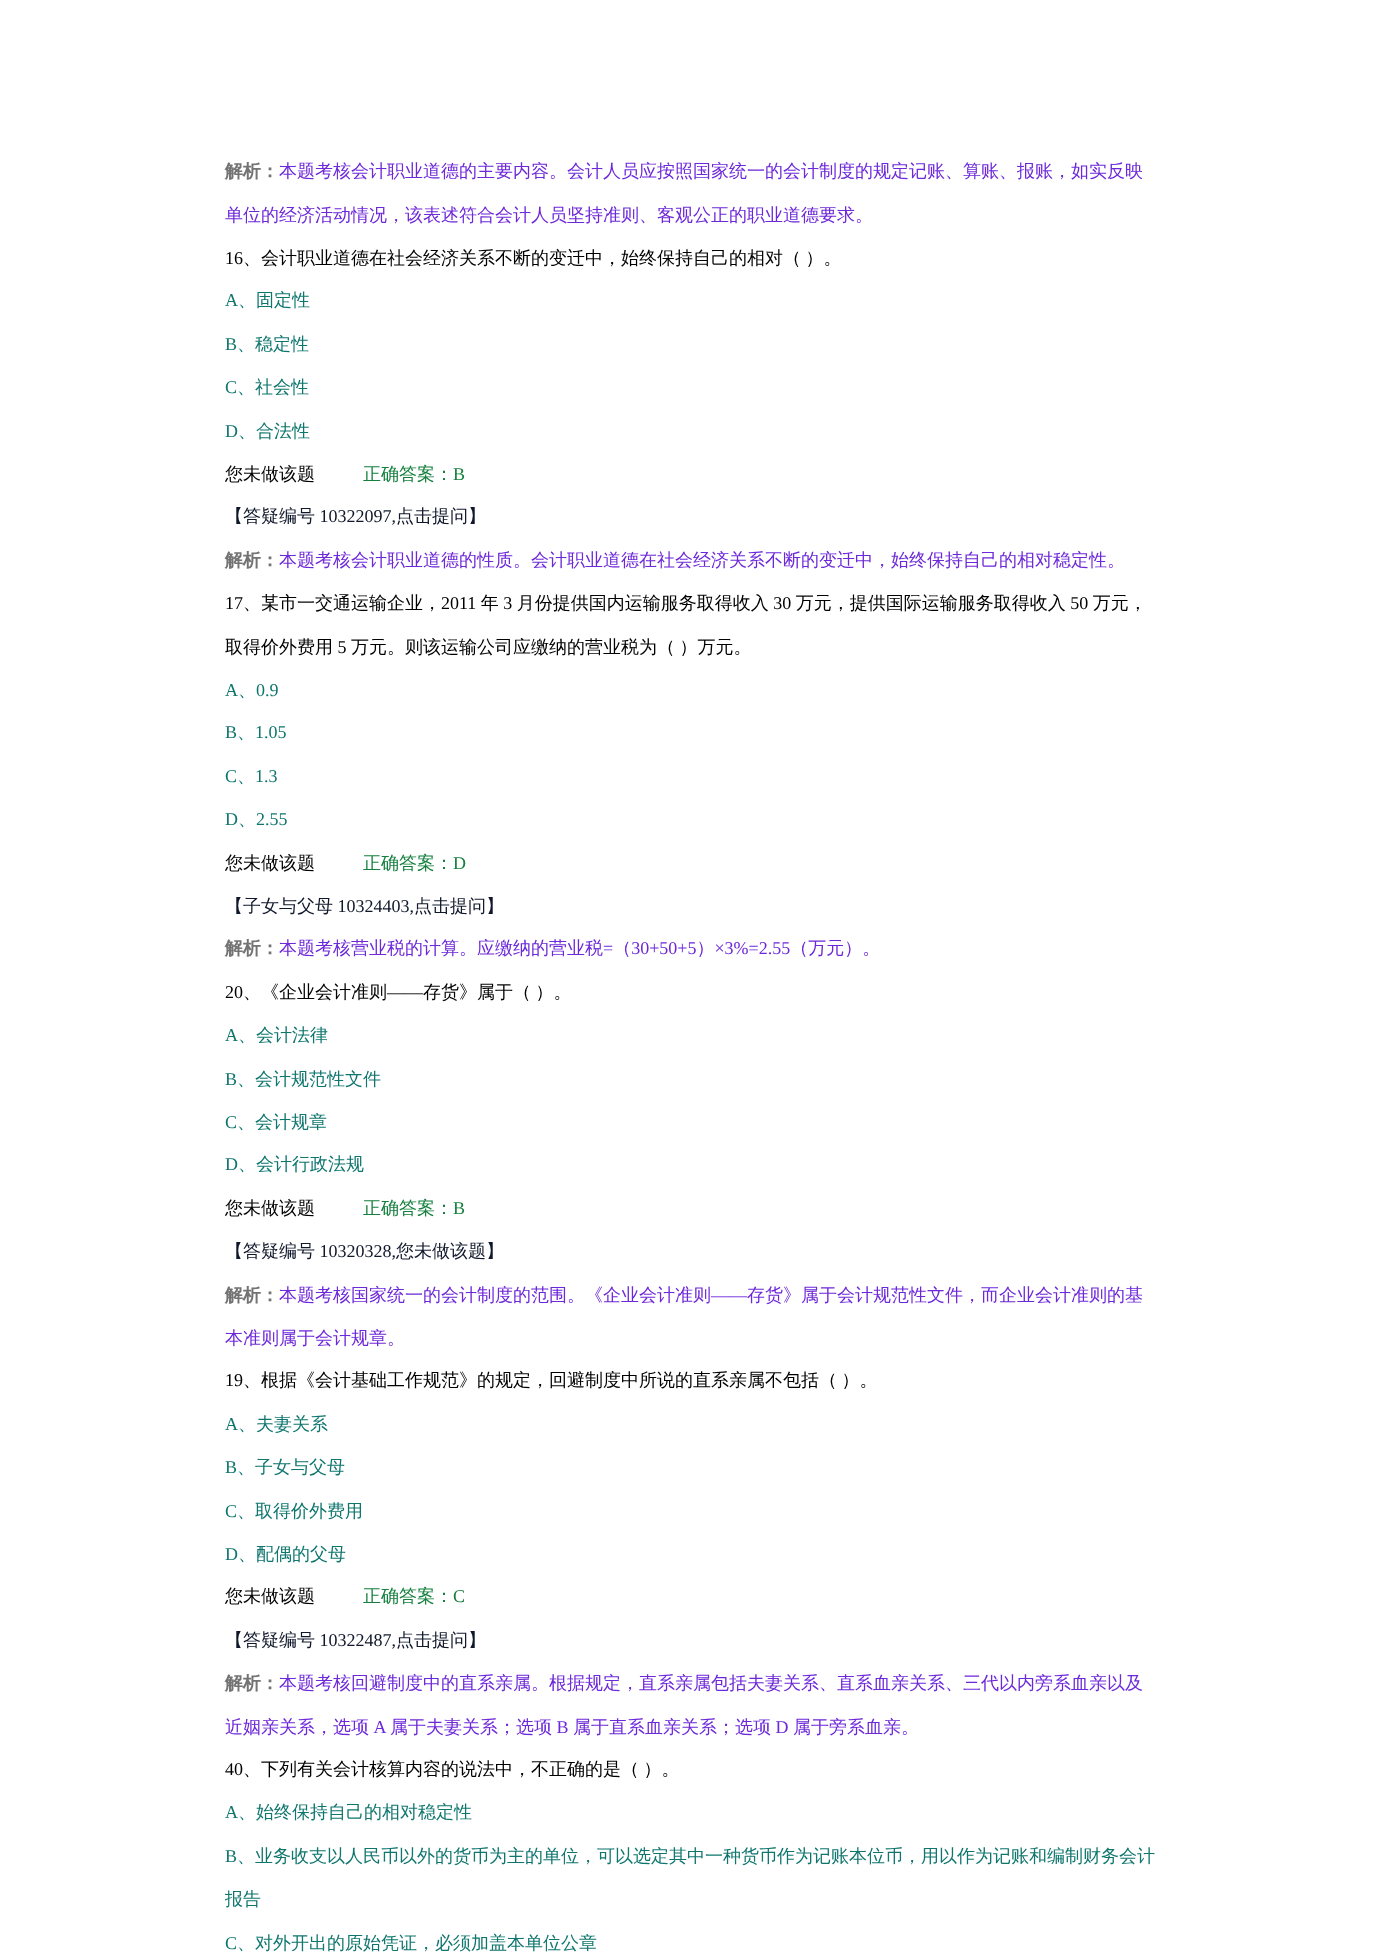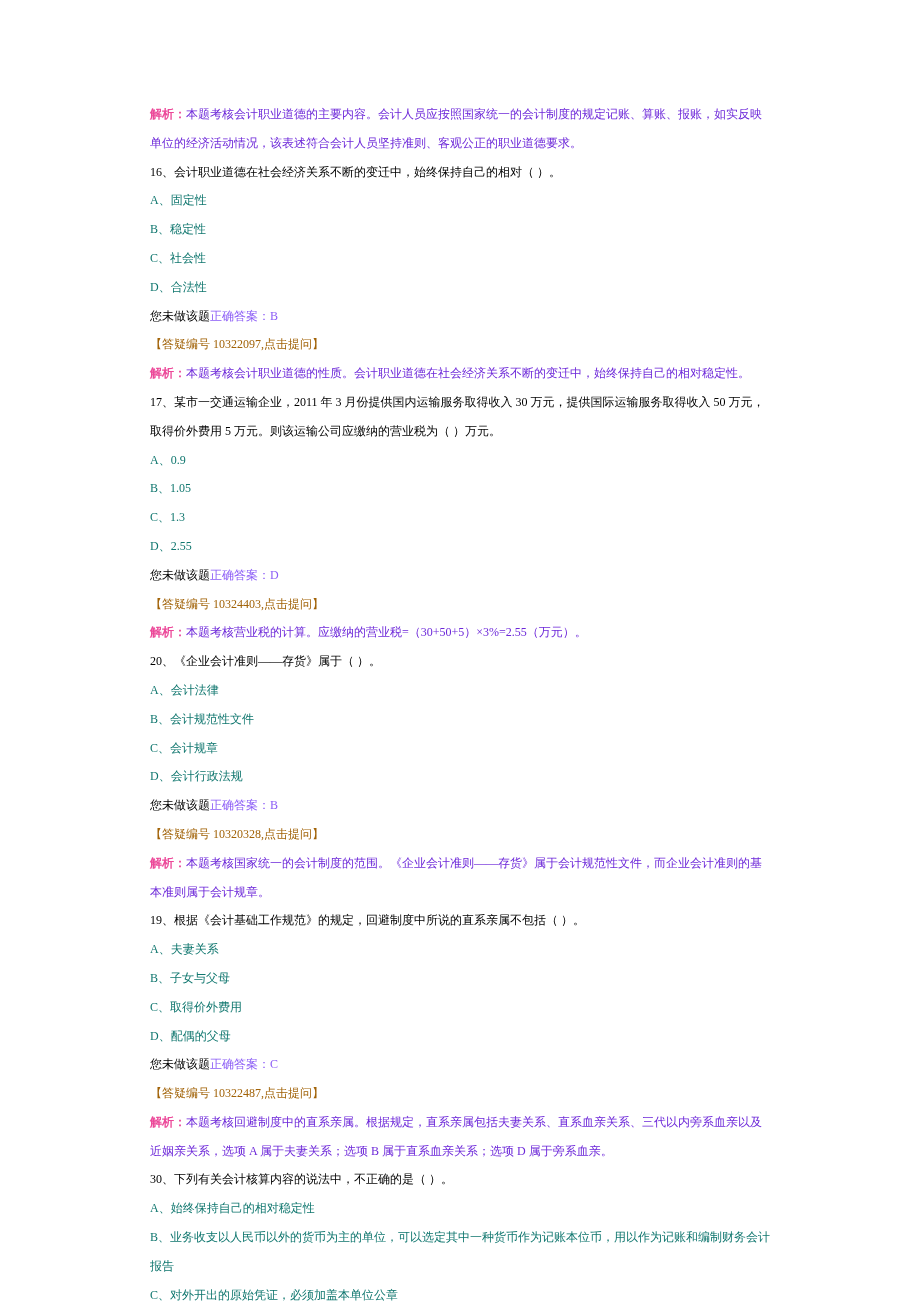--- a/index.html
+++ b/index.html
@@ -7,41 +7,42 @@
       font-size: 12px;
       line-height: 2.4;
       color: #000;
       background: #fff;
       margin: 0;
       padding: 100px 150px;
       width: 920px;
       box-sizing: border-box;
     }
     .analysis-label {
-      color: #ec4899;
+      color: #737373;
       font-weight: bold;
     }
     .analysis-text {
       color: #6d28d9;
     }
     .question-text {
       color: #000;
     }
     .option {
       color: #0f766e;
       padding-left: 28px;
     }
     .not-done {
       color: #000000;
     }
     .correct-answer {
-      color: #8b5cf6;
+      color: #15803d;
+      padding-left: 32px;
     }
     .query-link {
-      color: #a16207;
+      color: #0f172a;
     }
     .line {
       margin: 0;
       padding: 0;
     }
   </style>
 </head>
 <body>
 
 <div class="line">
@@ -62,47 +63,47 @@
 </div>
 
 <div class="line question-text">17、某市一交通运输企业，2011 年 3 月份提供国内运输服务取得收入 30 万元，提供国际运输服务取得收入 50 万元，取得价外费用 5 万元。则该运输公司应缴纳的营业税为（ ）万元。</div>
 <div class="line option">A、0.9</div>
 <div class="line option">B、1.05</div>
 <div class="line option">C、1.3</div>
 <div class="line option">D、2.55</div>
 <div class="line">
   <span class="not-done">您未做该题</span><span class="correct-answer">正确答案：D</span>
 </div>
-<div class="line query-link">【答疑编号 10324403,点击提问】</div>
+<div class="line query-link">【子女与父母 10324403,点击提问】</div>
 <div class="line">
   <span class="analysis-label">解析：</span><span class="analysis-text">本题考核营业税的计算。应缴纳的营业税=（30+50+5）×3%=2.55（万元）。</span>
 </div>
 
 <div class="line question-text">20、《企业会计准则——存货》属于（ ）。</div>
 <div class="line option">A、会计法律</div>
 <div class="line option">B、会计规范性文件</div>
 <div class="line option">C、会计规章</div>
 <div class="line option">D、会计行政法规</div>
 <div class="line">
   <span class="not-done">您未做该题</span><span class="correct-answer">正确答案：B</span>
 </div>
-<div class="line query-link">【答疑编号 10320328,点击提问】</div>
+<div class="line query-link">【答疑编号 10320328,您未做该题】</div>
 <div class="line">
   <span class="analysis-label">解析：</span><span class="analysis-text">本题考核国家统一的会计制度的范围。《企业会计准则——存货》属于会计规范性文件，而企业会计准则的基本准则属于会计规章。</span>
 </div>
 
 <div class="line question-text">19、根据《会计基础工作规范》的规定，回避制度中所说的直系亲属不包括（ ）。</div>
 <div class="line option">A、夫妻关系</div>
 <div class="line option">B、子女与父母</div>
 <div class="line option">C、取得价外费用</div>
 <div class="line option">D、配偶的父母</div>
 <div class="line">
   <span class="not-done">您未做该题</span><span class="correct-answer">正确答案：C</span>
 </div>
 <div class="line query-link">【答疑编号 10322487,点击提问】</div>
 <div class="line">
   <span class="analysis-label">解析：</span><span class="analysis-text">本题考核回避制度中的直系亲属。根据规定，直系亲属包括夫妻关系、直系血亲关系、三代以内旁系血亲以及近姻亲关系，选项 A 属于夫妻关系；选项 B 属于直系血亲关系；选项 D 属于旁系血亲。</span>
 </div>
 
-<div class="line question-text">30、下列有关会计核算内容的说法中，不正确的是（ ）。</div>
+<div class="line question-text">40、下列有关会计核算内容的说法中，不正确的是（ ）。</div>
 <div class="line option">A、始终保持自己的相对稳定性</div>
 <div class="line option">B、业务收支以人民币以外的货币为主的单位，可以选定其中一种货币作为记账本位币，用以作为记账和编制财务会计报告</div>
 <div class="line option">C、对外开出的原始凭证，必须加盖本单位公章</div>
 
 </body></html>

